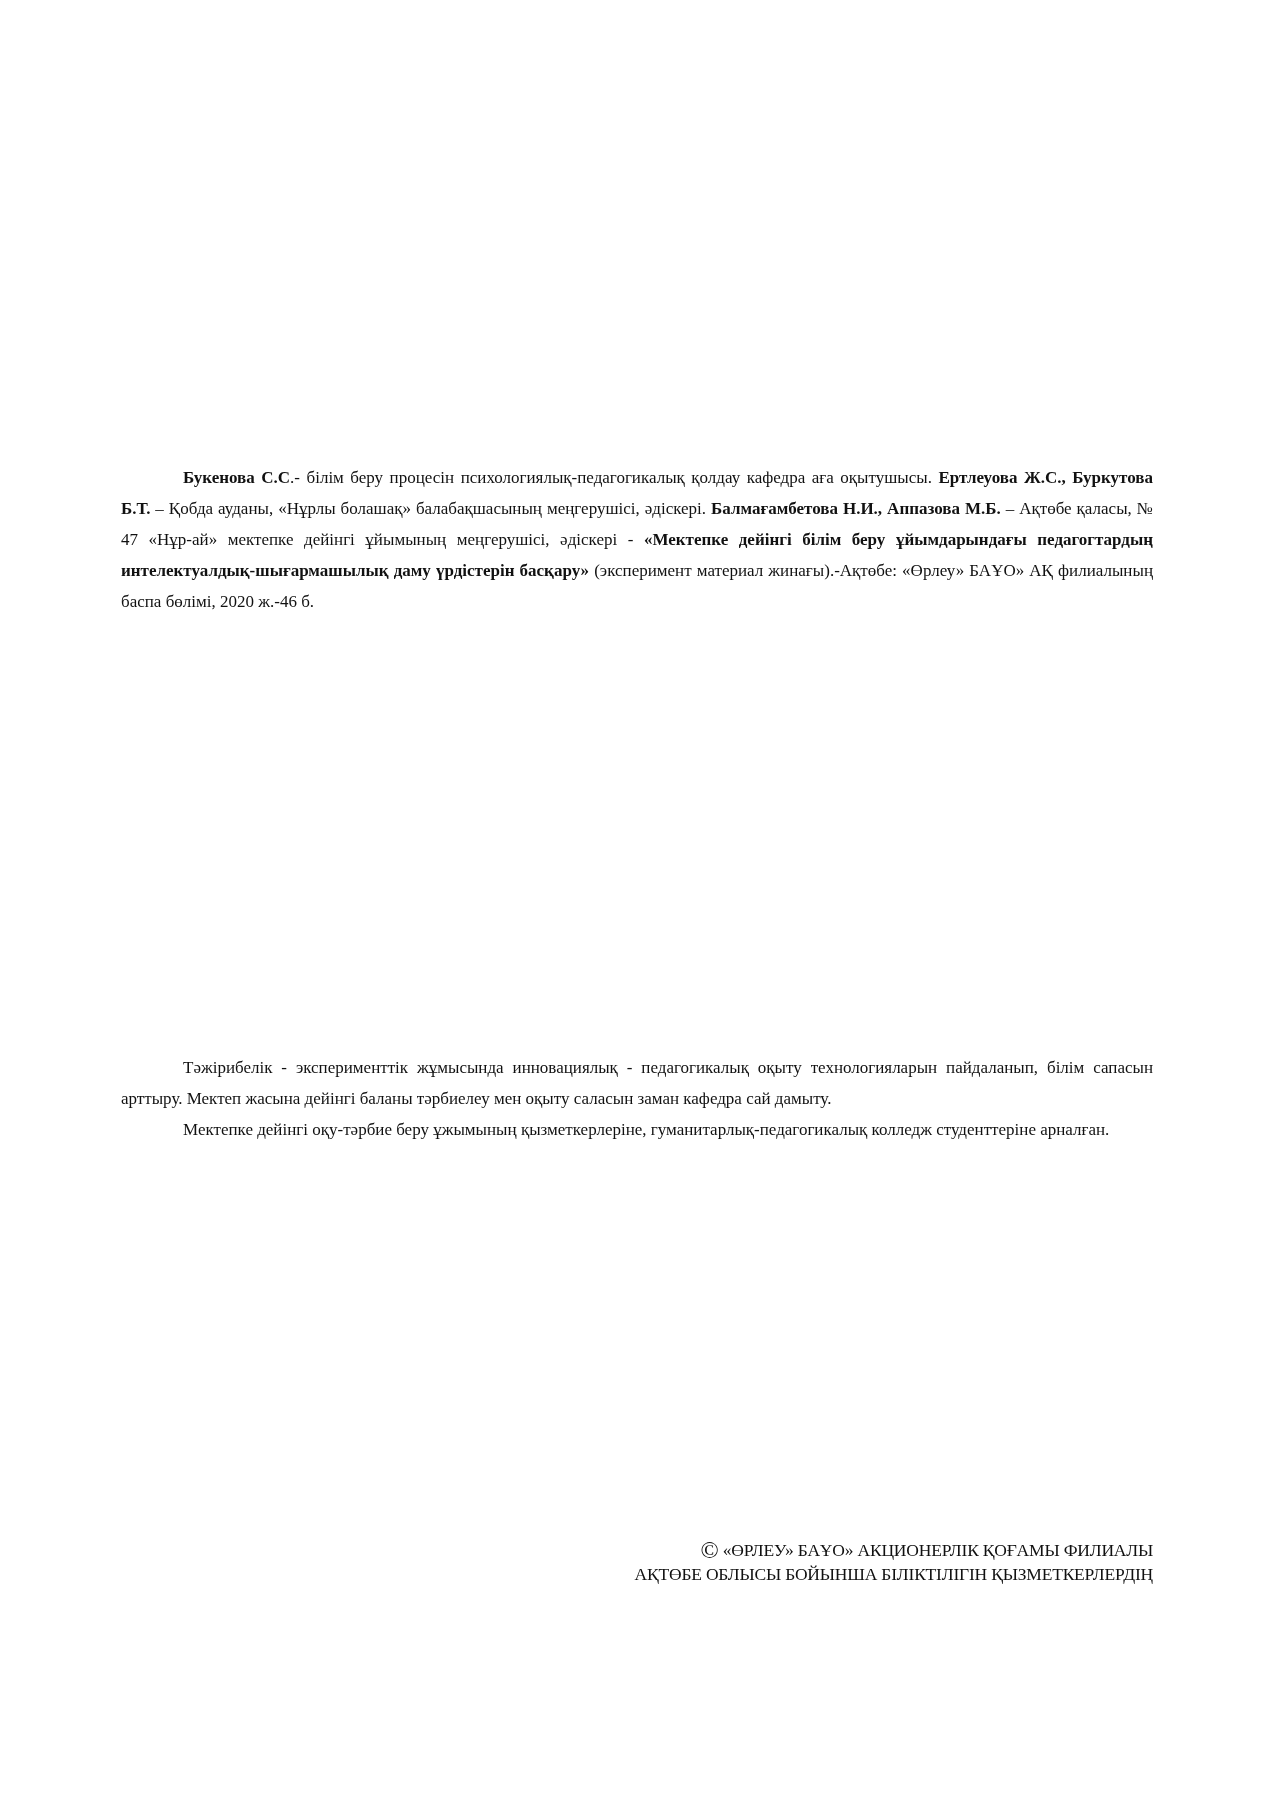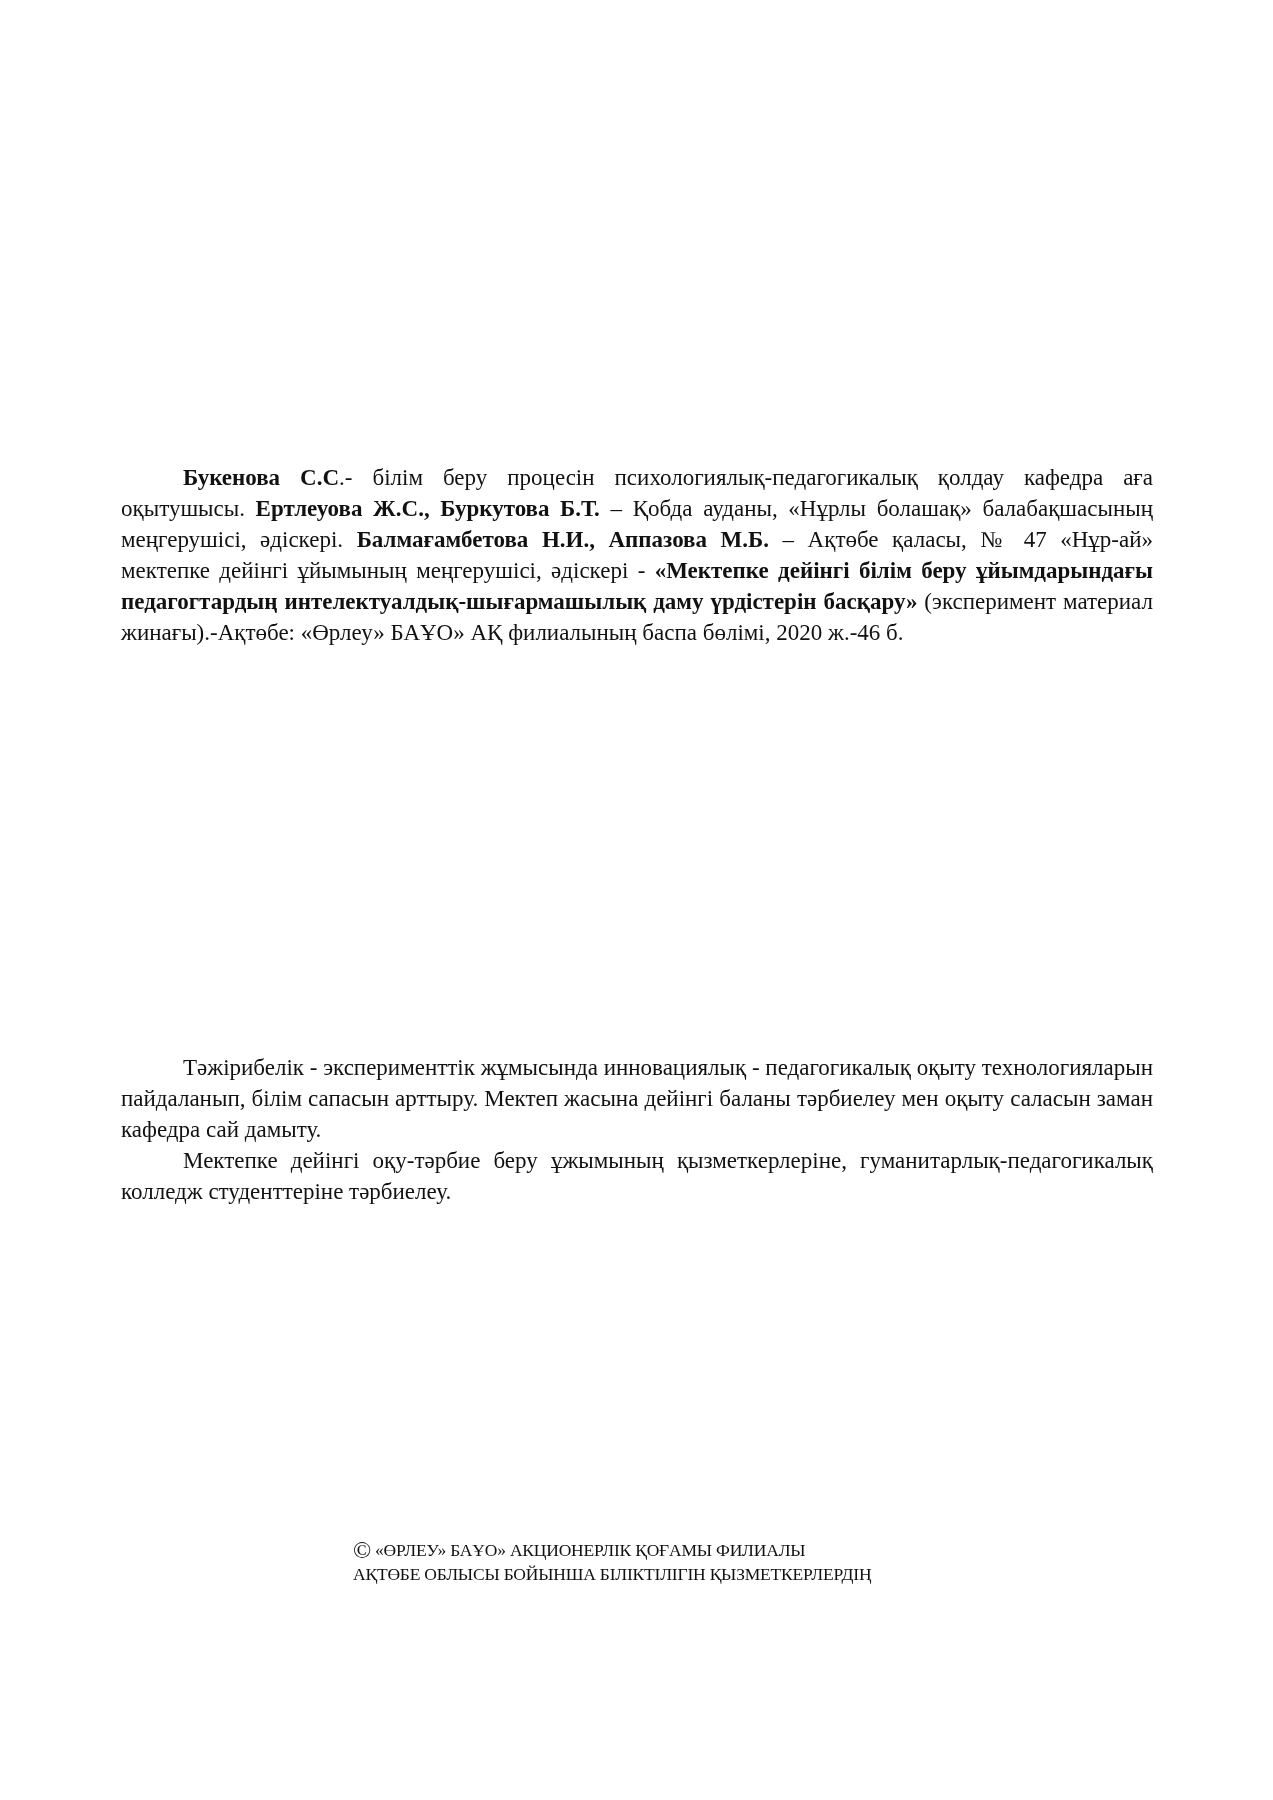--- a/index.html
+++ b/index.html
@@ -12,52 +12,52 @@
       height: 1800px;
       position: relative;
       overflow: hidden;
       font-family: "Liberation Serif", "DejaVu Serif", serif;
       color: #111111;
     }
     .para-block {
       position: absolute;
       left: 121px;
       width: 1032px;
-      font-size: 23px;
+      font-size: 17px;
       line-height: 31px;
       text-align: justify;
     }
     .para-block p {
       margin: 0;
       text-indent: 62px;
     }
     #abstract-block { top: 462px; }
     #annotation-block { top: 1052px; }
     .b { font-weight: bold; }
     .footer {
       position: absolute;
       right: 120px;
       top: 1538px;
       width: 800px;
-      text-align: left;
+      text-align: right;
       font-size: 17.5px;
       line-height: 24px;
       letter-spacing: -0.2px;
     }
     .footer .line { display: block; white-space: nowrap; }
     .copyright-icon { font-size: 24px; vertical-align: -2px; margin-right: 4px; }
   </style>
 </head>
 <body>
 
 <div id="abstract-block" class="para-block">
   <p><span class="b">Букенова С.С</span><span>.- білім беру процесін психологиялық-педагогикалық қолдау кафедра аға оқытушысы. </span><span class="b">Ертлеуова Ж.С., Буркутова Б.Т.</span><span> – Қобда ауданы, «Нұрлы болашақ» балабақшасының меңгерушісі, әдіскері. </span><span class="b">Балмағамбетова Н.И., Аппазова М.Б.</span><span> – Ақтөбе қаласы, № 47 «Нұр-ай» мектепке дейінгі ұйымының меңгерушісі, әдіскері - </span><span class="b">«Мектепке дейінгі білім беру ұйымдарындағы педагогтардың интелектуалдық-шығармашылық даму үрдістерін басқару»</span><span> (эксперимент материал жинағы).-Ақтөбе: «Өрлеу» БАҰО» АҚ филиалының баспа бөлімі, 2020 ж.-46 б.</span></p>
 </div>
 
 <div id="annotation-block" class="para-block">
   <p>Тәжірибелік - эксперименттік жұмысында инновациялық - педагогикалық оқыту технологияларын пайдаланып, білім сапасын арттыру. Мектеп жасына дейінгі баланы тәрбиелеу мен оқыту саласын заман кафедра сай дамыту.</p>
-  <p>Мектепке дейінгі оқу-тәрбие беру ұжымының қызметкерлеріне, гуманитарлық-педагогикалық колледж студенттеріне тәрбиелеу.</p>
+  <p>Мектепке дейінгі оқу-тәрбие беру ұжымының қызметкерлеріне, гуманитарлық-педагогикалық колледж студенттеріне арналған.</p>
 </div>
 
 <div class="footer">
   <span class="line"><span class="copyright-icon">©</span><span>«ӨРЛЕУ» БАҰО» АКЦИОНЕРЛІК ҚОҒАМЫ ФИЛИАЛЫ</span></span>
   <span class="line">АҚТӨБЕ ОБЛЫСЫ БОЙЫНША БІЛІКТІЛІГІН ҚЫЗМЕТКЕРЛЕРДІҢ</span>
 </div>
 
 </body></html>

